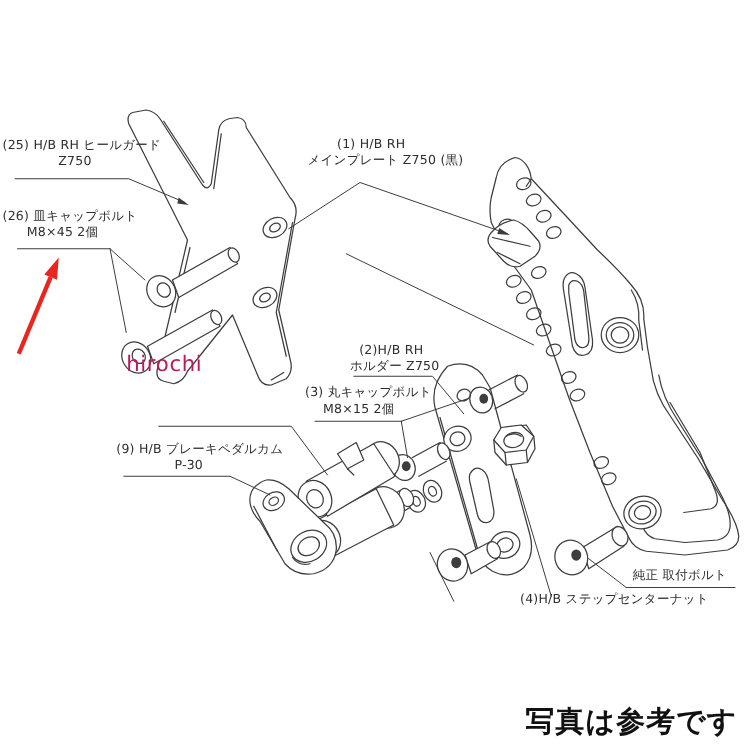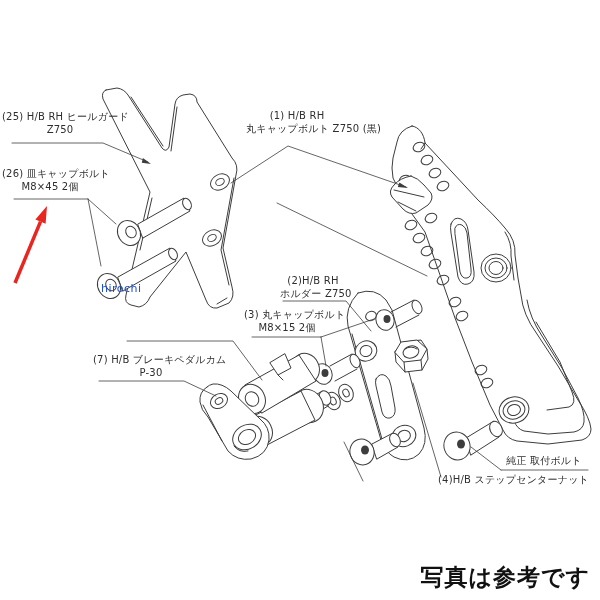--- a/index.html
+++ b/index.html
@@ -14,24 +14,24 @@
   }
   .lbl span{display:block;}
   .lbl-25{left:2px;top:111px;width:116px;}
   .lbl-26{left:2px;top:168px;width:96px;text-align:center;}
   .lbl-1{left:246px;top:110px;width:102px;}
   .lbl-2{left:280px;top:275px;width:66px;}
   .lbl-3{left:244px;top:309px;width:86px;}
   .lbl-16{left:126px;top:312px;width:108px;}
   .lbl-7{left:93px;top:354px;width:116px;}
   .lbl-5{left:356px;top:465px;width:78px;}
-  .lbl-4{left:438px;top:474px;width:126px;}
+  .lbl-4{left:416px;top:474px;width:126px;}
   .lbl-oem{left:498px;top:455px;width:92px;}
   .watermark{
-    position:absolute;left:101px;top:282px;font-size:11px;color:#1d4ed8;
+    position:absolute;left:101px;top:282px;font-size:17px;color:#be185d;
     letter-spacing:0.5px;
   }
   .caption{
     position:absolute;right:10px;top:562px;font-size:23px;font-weight:bold;
     color:#111;letter-spacing:1px;
   }
 </style>
 </head>
 <body>
 
@@ -228,32 +228,32 @@
   <div class="lbl lbl-25">
     <span>(25) H/B RH ヒールガード</span>
     <span>Z750</span>
   </div>
   <div class="lbl lbl-26">
     <span>(26) 皿キャップボルト</span>
     <span>M8×45 2個</span>
   </div>
   <div class="lbl lbl-1">
     <span>(1) H/B RH</span>
-    <span>丸キャップボルト Z750 (黒)</span>
+    <span>メインプレート Z750 (黒)</span>
   </div>
   <div class="lbl lbl-2">
     <span>(2)H/B RH</span>
     <span>ホルダー Z750</span>
   </div>
   <div class="lbl lbl-3">
     <span>(3) 丸キャップボルト</span>
     <span>M8×15 2個</span>
   </div>
   <div class="lbl lbl-7">
-    <span>(7) H/B ブレーキペダルカム</span>
+    <span>(9) H/B ブレーキペダルカム</span>
     <span>P-30</span>
   </div>
   <div class="lbl lbl-4">
     <span>(4)H/B ステップセンターナット</span>
   </div>
   <div class="lbl lbl-oem">
     <span>純正 取付ボルト</span>
   </div>
 
   <div class="watermark">hirochi</div>

